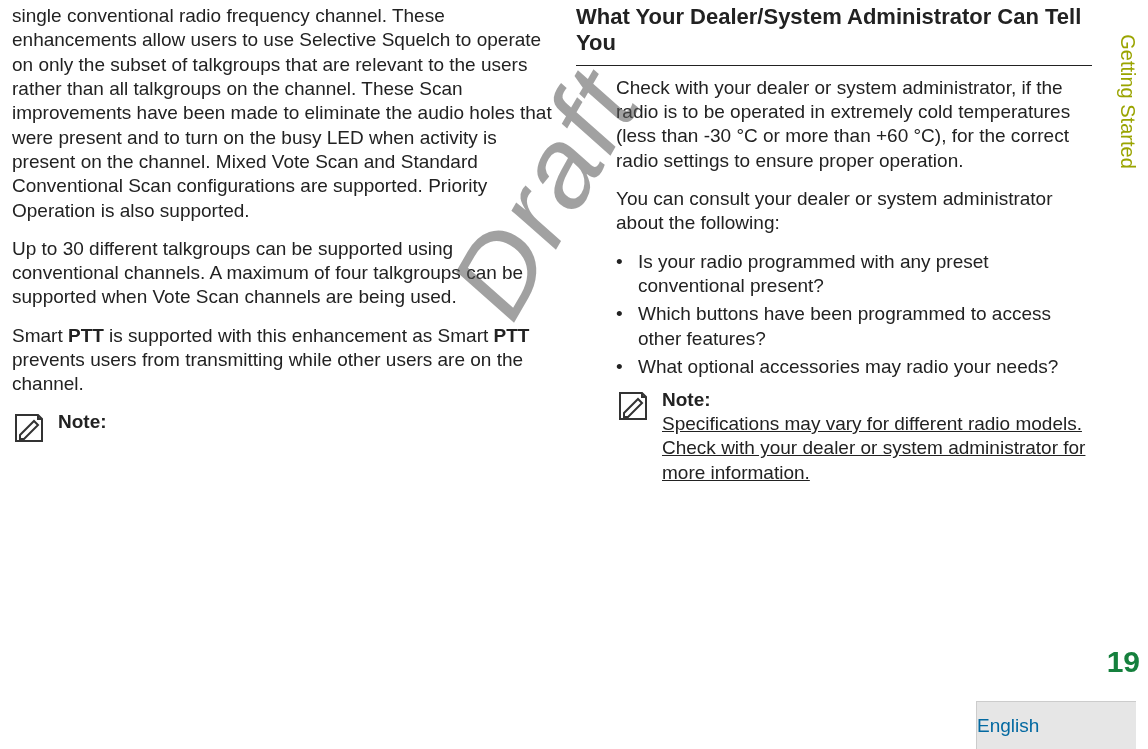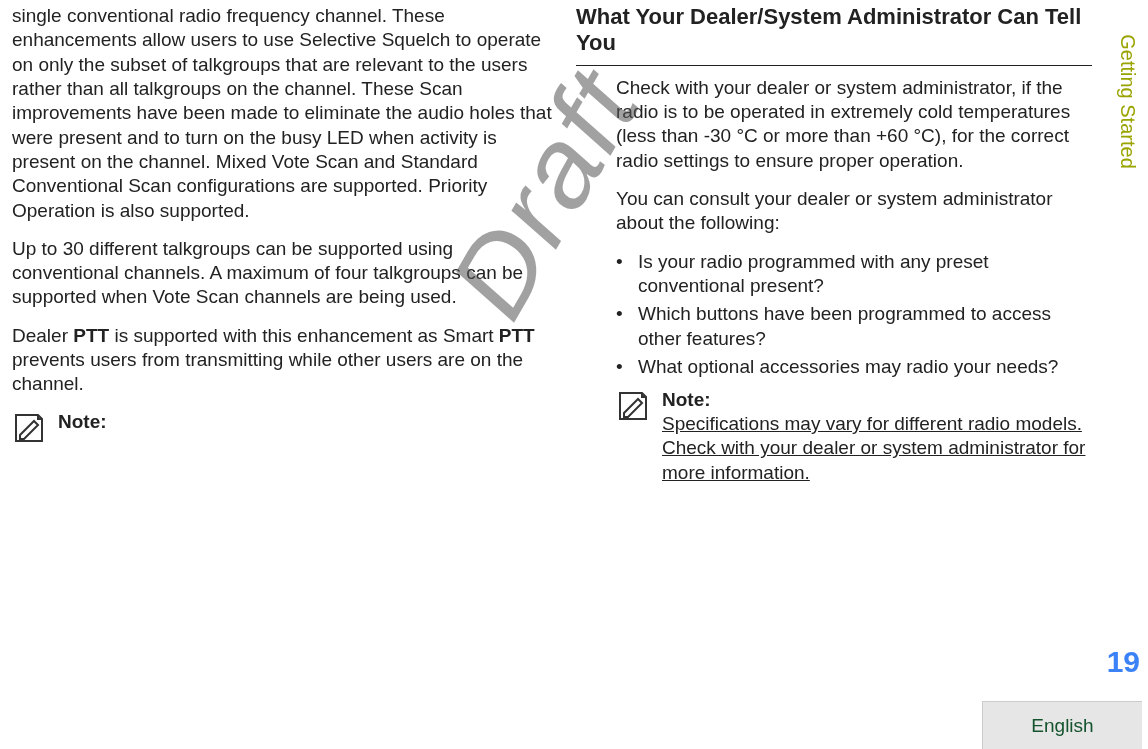--- a/index.html
+++ b/index.html
@@ -49,36 +49,36 @@
     white-space: nowrap;
     font-size: 20px;
     color: #9aa400;
   }
   .page-number {
     position: absolute;
     right: 8px;
     bottom: 70px;
     font-size: 30px;
     font-weight: bold;
-    color: #3b82f6;
+    color: #15803d;
   }
   .lang-box {
     position: absolute;
-    right: 6px;
+    right: 12px;
     bottom: 0;
     width: 160px;
     height: 48px;
     background: #e6e6e6;
     border-left: 1px solid #ccc;
     border-top: 1px solid #ccc;
     display: flex;
     align-items: center;
-    justify-content: center;
+    justify-content: flex-start;
     font-size: 19px;
-    color: #14532d;
+    color: #0369a1;
   }
   .indent { padding-left: 40px; }
   .bold { font-weight: bold; }
 </style>
 </head>
 <body>
 
 <div class="page">
 
   <div class="watermark">Draft</div>
@@ -86,21 +86,21 @@
   <div class="side-tab">
     <span>Getting Started</span>
   </div>
 
   <div class="columns">
 
     <div class="col col-left">
       <p class="body">single conventional radio frequency channel. These enhancements allow users to use Selective Squelch to operate on only the subset of talkgroups that are relevant to the users rather than all talkgroups on the channel. These Scan improvements have been made to eliminate the audio holes that were present and to turn on the busy LED when activity is present on the channel. Mixed Vote Scan and Standard Conventional Scan configurations are supported. Priority Operation is also supported.</p>
       <p class="body">Up to 30 different talkgroups can be supported using conventional channels. A maximum of four talkgroups can be supported when Vote Scan channels are being used.</p>
       <p class="body">
-        <span>Dealer </span><span class="bold">PTT</span><span> is supported with this enhancement as Smart </span><span class="bold">PTT</span><span> prevents users from transmitting while other users are on the channel.</span>
+        <span>Smart </span><span class="bold">PTT</span><span> is supported with this enhancement as Smart </span><span class="bold">PTT</span><span> prevents users from transmitting while other users are on the channel.</span>
       </p>
 
       <div class="note-block">
         <div class="note-icon">
           <svg viewBox="0 0 36 34" width="36" height="34">
             <path d="M4 4 L26 4 L30 8 L30 30 L4 30 Z" fill="none" stroke="#333" stroke-width="2"></path>
             <path d="M26 4 L26 8 L30 8" fill="none" stroke="#333" stroke-width="2"></path>
             <path d="M8 24 L22 10 L26 14 L12 28 L8 28 Z" fill="none" stroke="#333" stroke-width="2"></path>
           </svg>
         </div>

